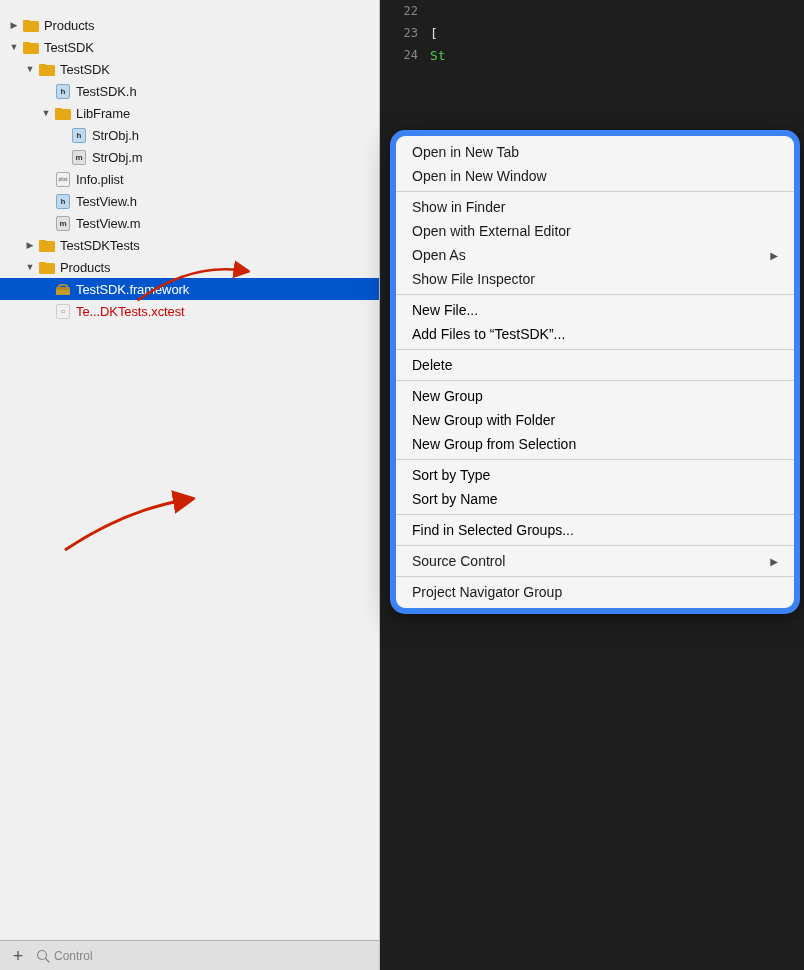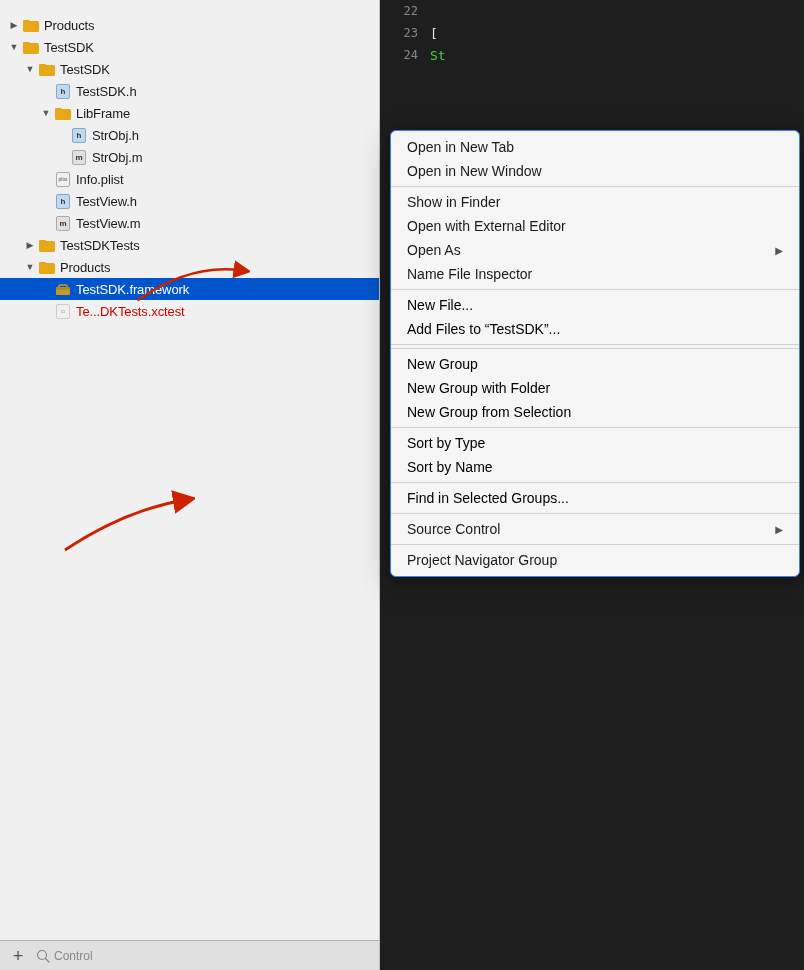--- a/index.html
+++ b/index.html
@@ -221,22 +221,22 @@
       color: #e0e0e0;
     }
 
     
     .context-menu {
       position: absolute;
       top: 130px;
       left: 390px;
       width: 410px;
       background: #f5f5f5;
-      border: 1px solid #3b82f6;
-      border-radius: 6px;
+      border: 6px solid #3b82f6;
+      border-radius: 15px;
       box-shadow: 0 8px 30px rgba(0,0,0,0.3), 0 2px 8px rgba(0,0,0,0.2);
       padding: 4px 0;
       z-index: 100;
     }
 
     .menu-item {
       display: flex;
       align-items: center;
       justify-content: space-between;
       padding: 4px 16px;
@@ -450,30 +450,33 @@
       <span>Show in Finder</span>
     </div>
     <div class="menu-item">
       <span>Open with External Editor</span>
     </div>
     <div class="menu-item">
       <span>Open As</span>
       <span class="menu-arrow">▶</span>
     </div>
     <div class="menu-item">
-      <span>Name File Inspector</span>
+      <span>Show File Inspector</span>
     </div>
     <div class="menu-separator"></div>
     <div class="menu-item disabled">
       <span>New File...</span>
     </div>
     <div class="menu-item disabled">
       <span>Add Files to “TestSDK”...</span>
     </div>
     <div class="menu-separator"></div>
+    <div class="menu-item disabled">
+      <span>Delete</span>
+    </div>
     <div class="menu-separator"></div>
     <div class="menu-item disabled">
       <span>New Group</span>
     </div>
     <div class="menu-item disabled">
       <span>New Group with Folder</span>
     </div>
     <div class="menu-item disabled">
       <span>New Group from Selection</span>
     </div>

